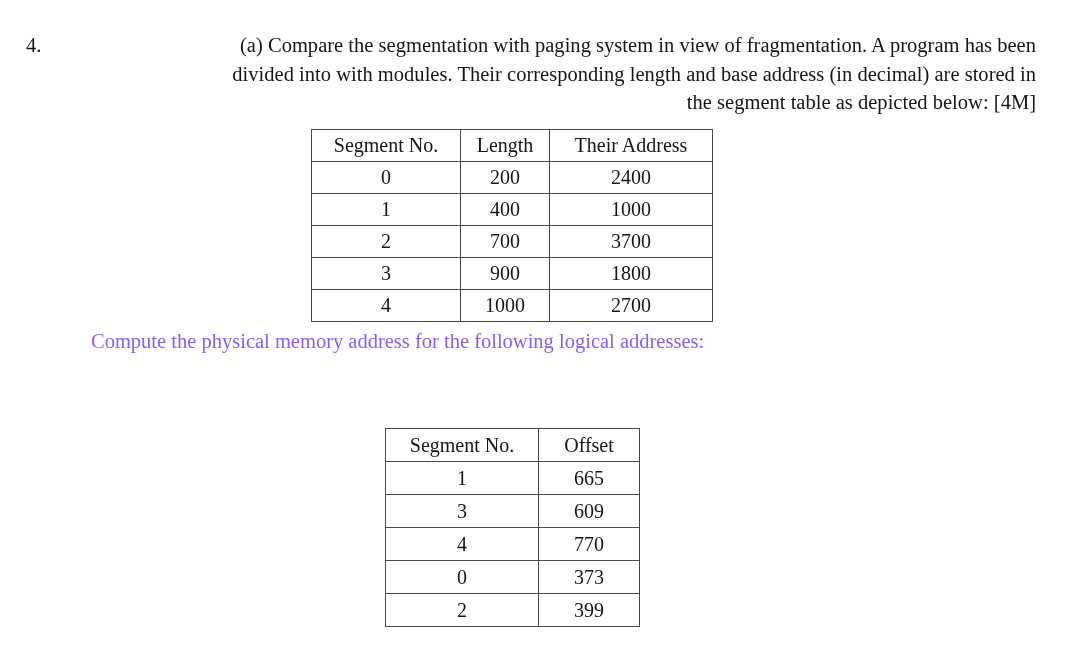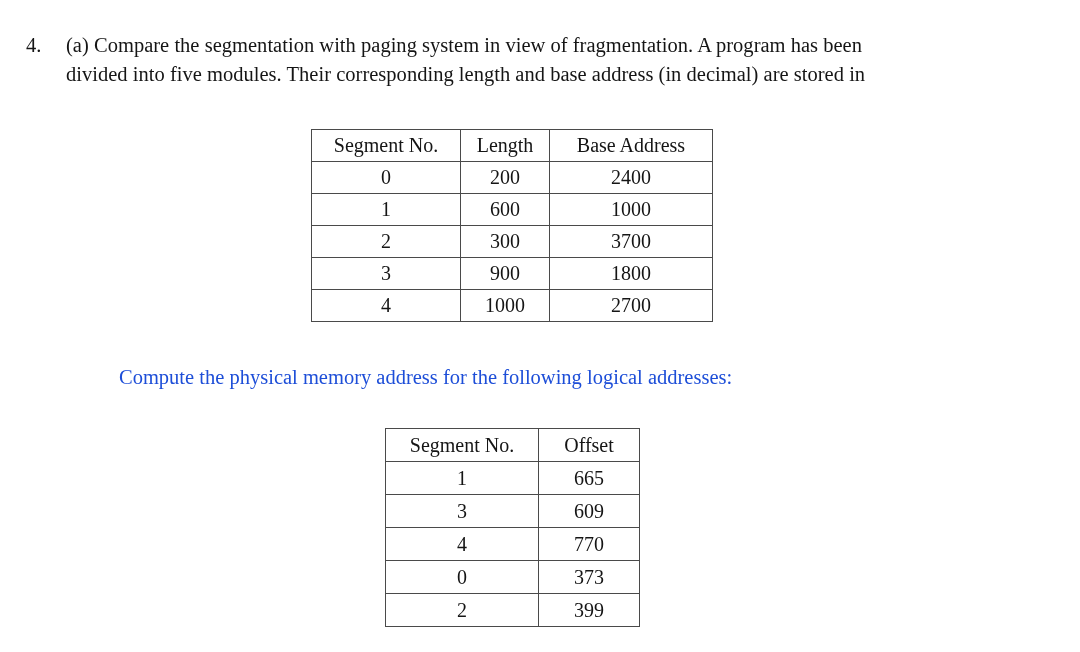--- a/index.html
+++ b/index.html
@@ -29,20 +29,21 @@
   }
   .q-number {
     width: 40px;
     flex: 0 0 40px;
     font-size: 20.5px;
     line-height: 28.5px;
     color: #151515;
   }
   .q-body {
     flex: 1 1 auto;
+    text-align: right;
   }
   .q-line {
     font-size: 20.5px;
     line-height: 28.5px;
     color: #151515;
     white-space: nowrap;
     letter-spacing: 0.02px;
   }
 
   
@@ -73,27 +74,26 @@
     left: 311px;
     top: 129px;
   }
   #segment-table col.c-seg  { width: 149px; }
   #segment-table col.c-len  { width: 89px; }
   #segment-table col.c-base { width: 163px; }
 
   
   .compute-line {
     position: absolute;
-    left: 119px;
+    left: 91px;
     top: 327px;
     font-size: 20.5px;
     line-height: 28.5px;
-    color: #1d4ed8;
+    color: #8b5cf6;
     white-space: nowrap;
-    margin-top: 36px;
   }
 
   
   #address-table {
     left: 385px;
     top: 428px;
   }
   #address-table col.c-seg2 { width: 153px; }
   #address-table col.c-off  { width: 101px; }
   #address-table td,
@@ -102,51 +102,52 @@
     line-height: 32px;
   }
 </style>
 </head>
 <body>
 
 <div class="question-block">
   <div class="q-number">4.</div>
   <div class="q-body">
     <div class="q-line">(a) Compare the segmentation with paging system in view of fragmentation. A program has been</div>
-    <div class="q-line">divided into five modules. Their corresponding length and base address (in decimal) are stored in</div>
+    <div class="q-line">divided into with modules. Their corresponding length and base address (in decimal) are stored in</div>
+    <div class="q-line">the segment table as depicted below: [4M]</div>
   </div>
 </div>
 
 <table class="doc-table" id="segment-table">
   <colgroup>
     <col class="c-seg">
       <col class="c-len">
       <col class="c-base">
   </colgroup>
   <thead>
     <tr>
       <th>Segment No.</th>
       <th>Length</th>
-      <th>Base Address</th>
+      <th>Their Address</th>
     </tr>
   </thead>
   <tbody>
     <tr>
       <td>0</td>
       <td>200</td>
       <td>2400</td>
     </tr>
     <tr>
       <td>1</td>
-      <td>600</td>
+      <td>400</td>
       <td>1000</td>
     </tr>
     <tr>
       <td>2</td>
-      <td>300</td>
+      <td>700</td>
       <td>3700</td>
     </tr>
     <tr>
       <td>3</td>
       <td>900</td>
       <td>1800</td>
     </tr>
     <tr>
       <td>4</td>
       <td>1000</td>

